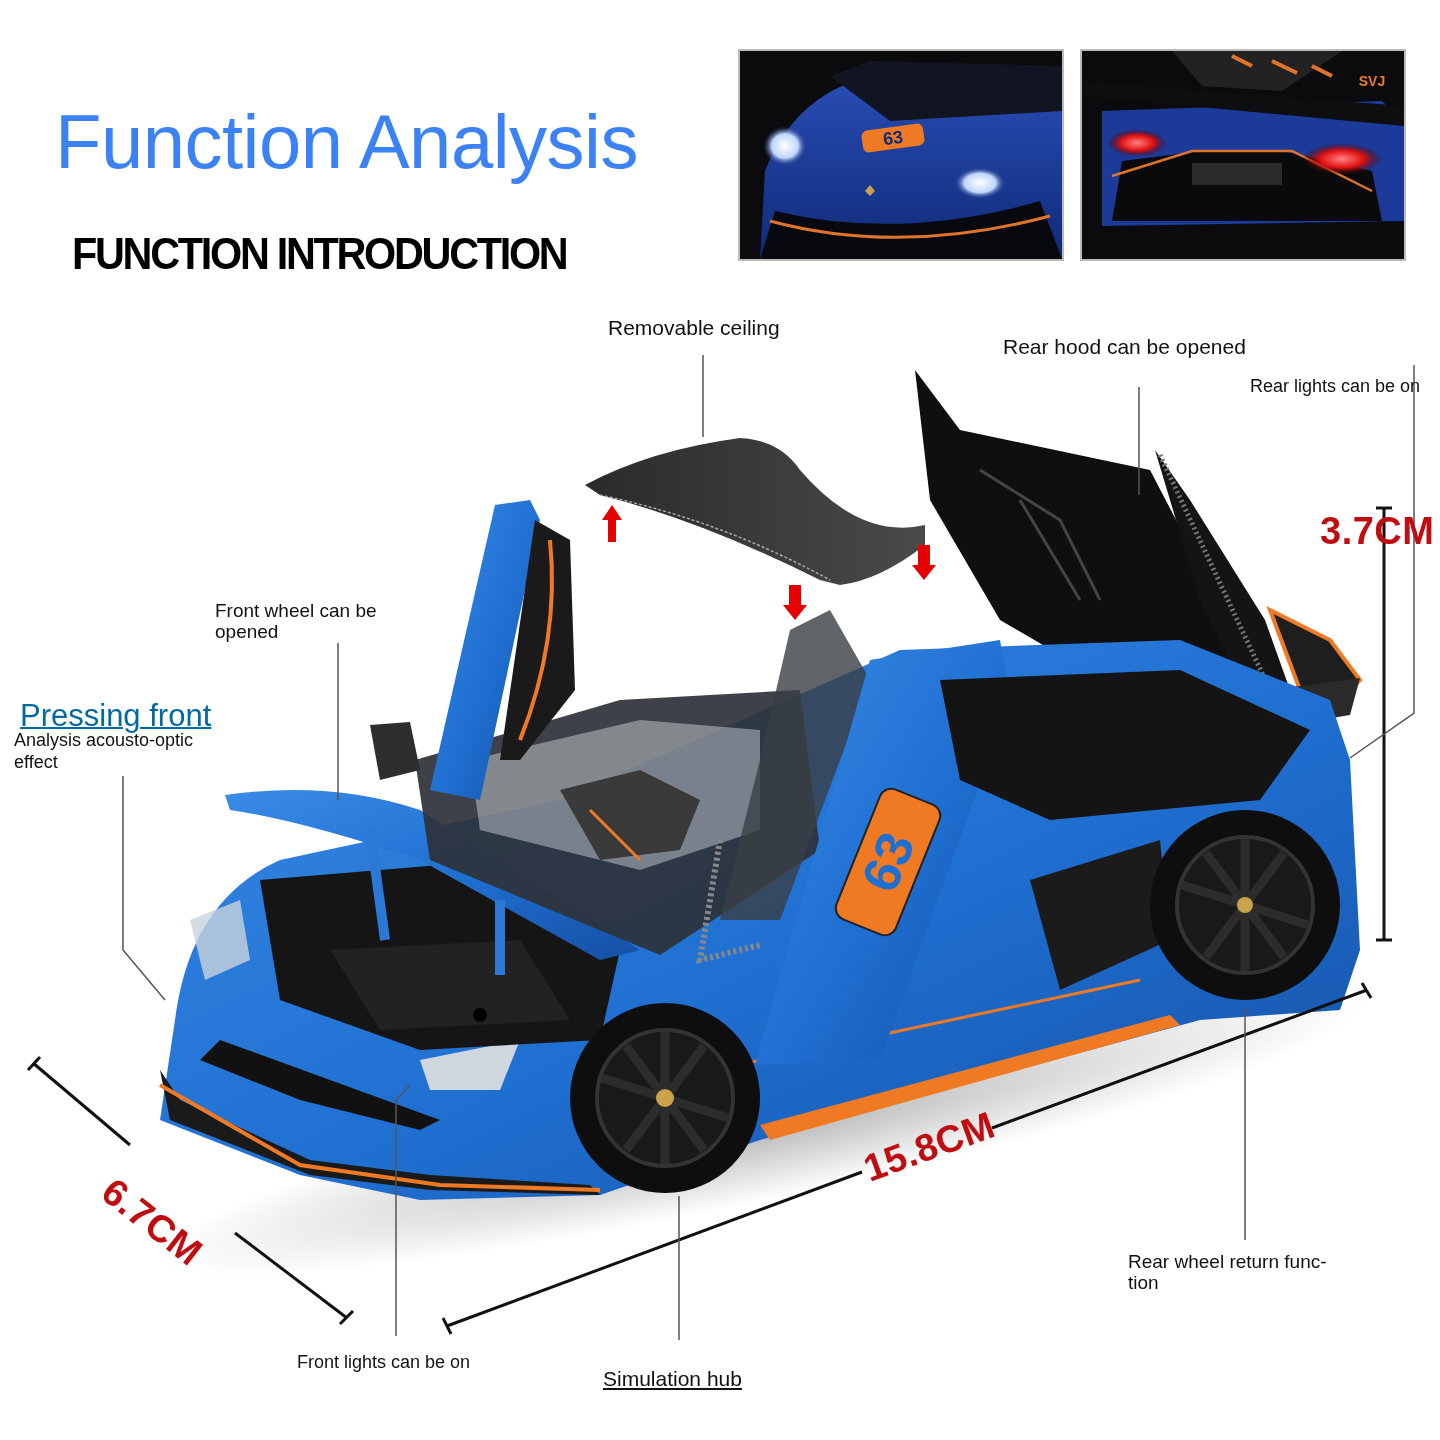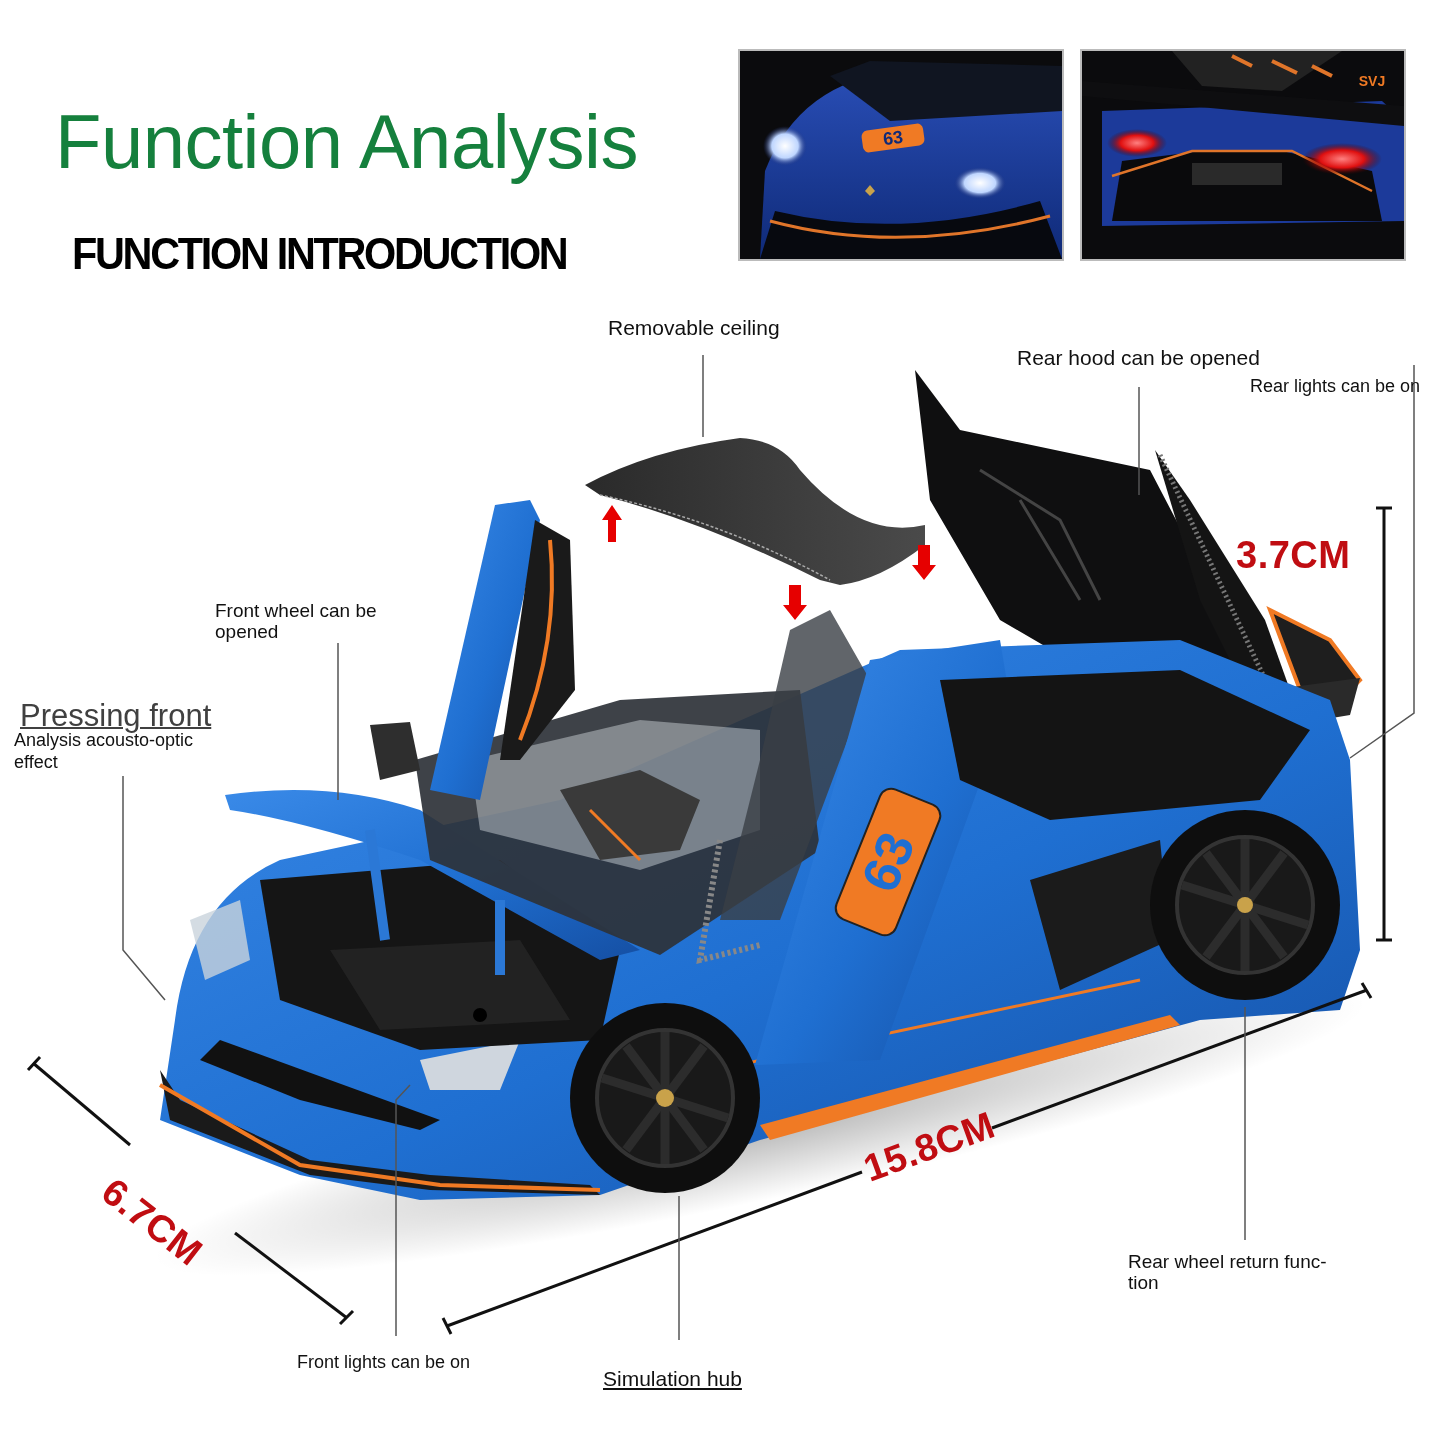--- a/index.html
+++ b/index.html
@@ -1,28 +1,28 @@
 <!DOCTYPE html>
 <html><head>
 <meta charset="utf-8">
 <style>
   html, body { margin: 0; padding: 0; background: #ffffff; }
   body { width: 1440px; height: 1440px; position: relative; overflow: hidden; font-family: "Liberation Sans", sans-serif; color: #111; }
 
-  .title { position: absolute; left: 55px; top: 98px; font-size: 76px; font-weight: 400; letter-spacing: -0.5px; color: #15803d; white-space: nowrap; }
+  .title { position: absolute; left: 55px; top: 98px; font-size: 76px; font-weight: 400; letter-spacing: -0.5px; color: #3b82f6; white-space: nowrap; }
   .subtitle { position: absolute; left: 72px; top: 228px; font-size: 45px; font-weight: 700; color: #000; letter-spacing: -2.5px; transform: scaleX(0.92); transform-origin: left; white-space: nowrap; }
 
   .thumb { position: absolute; top: 49px; width: 322px; height: 208px; background: #15803d; border: 2px solid #bbb; overflow: hidden; }
   .thumb-front { left: 738px; }
   .thumb-rear { left: 1080px; }
 
   .label { position: absolute; font-size: 19px; color: #111; line-height: 21px; white-space: nowrap; }
   .label.lg { font-size: 21px; }
   .label.small { font-size: 18px; text-align: right; }
-  .pressing { position: absolute; left: 20px; top: 698px; font-size: 31px; color: #404040; white-space: nowrap; text-decoration: underline; text-decoration-thickness: 2px; }
+  .pressing { position: absolute; left: 20px; top: 698px; font-size: 31px; color: #0369a1; white-space: nowrap; text-decoration: underline; text-decoration-thickness: 2px; }
   .trigger { position: absolute; left: 14px; top: 729px; font-size: 18px; line-height: 22px; color: #111; }
   .dim { position: absolute; color: #c00d12; font-weight: 700; font-size: 38px; white-space: nowrap; letter-spacing: 0.5px; }
 
   svg.overlay { position: absolute; left: 0; top: 0; }
 </style>
 </head>
 <body>
 
 <div class="title">Function Analysis</div>
 <div class="subtitle">FUNCTION INTRODUCTION</div>
@@ -206,26 +206,26 @@
     <line x1="1139" y1="387" x2="1139" y2="495"></line>
     <polyline points="1414,365 1414,713 1350,758"></polyline>
     <line x1="338" y1="643" x2="338" y2="800"></line>
     <polyline points="123,776 123,950 165,1000"></polyline>
     <polyline points="396,1336 396,1100 410,1085"></polyline>
     <line x1="679" y1="1196" x2="679" y2="1340"></line>
     <line x1="1245" y1="1007" x2="1245" y2="1240"></line>
   </g>
 </svg>
 
-<div class="dim" style="left:1236px; top:510px;margin-top:24px;">3.7CM</div>
+<div class="dim" style="left:1320px; top:510px;">3.7CM</div>
 <div class="dim" style="left:120px; top:1170px; transform: rotate(38deg); transform-origin: left top;">6.7CM</div>
 <div class="dim" style="left:858px; top:1150px; transform: rotate(-20deg); transform-origin: left top;">15.8CM</div>
 
 <div class="label lg" style="left:608px; top:317px;">Removable ceiling</div>
-<div class="label lg" style="left:1003px; top:347px;margin-left:14px;">Rear hood can be opened</div>
+<div class="label lg" style="left:1003px; top:336px;">Rear hood can be opened</div>
 <div class="label small" style="left:1250px; top:376px;">Rear lights can be on</div>
 
 <div class="label" style="left:215px; top:600px;">
   <div>Front wheel can be</div>
   <div>opened</div>
 </div>
 
 <div class="pressing">Pressing front</div>
 <div class="trigger">
   <div>Analysis acousto-optic</div>

